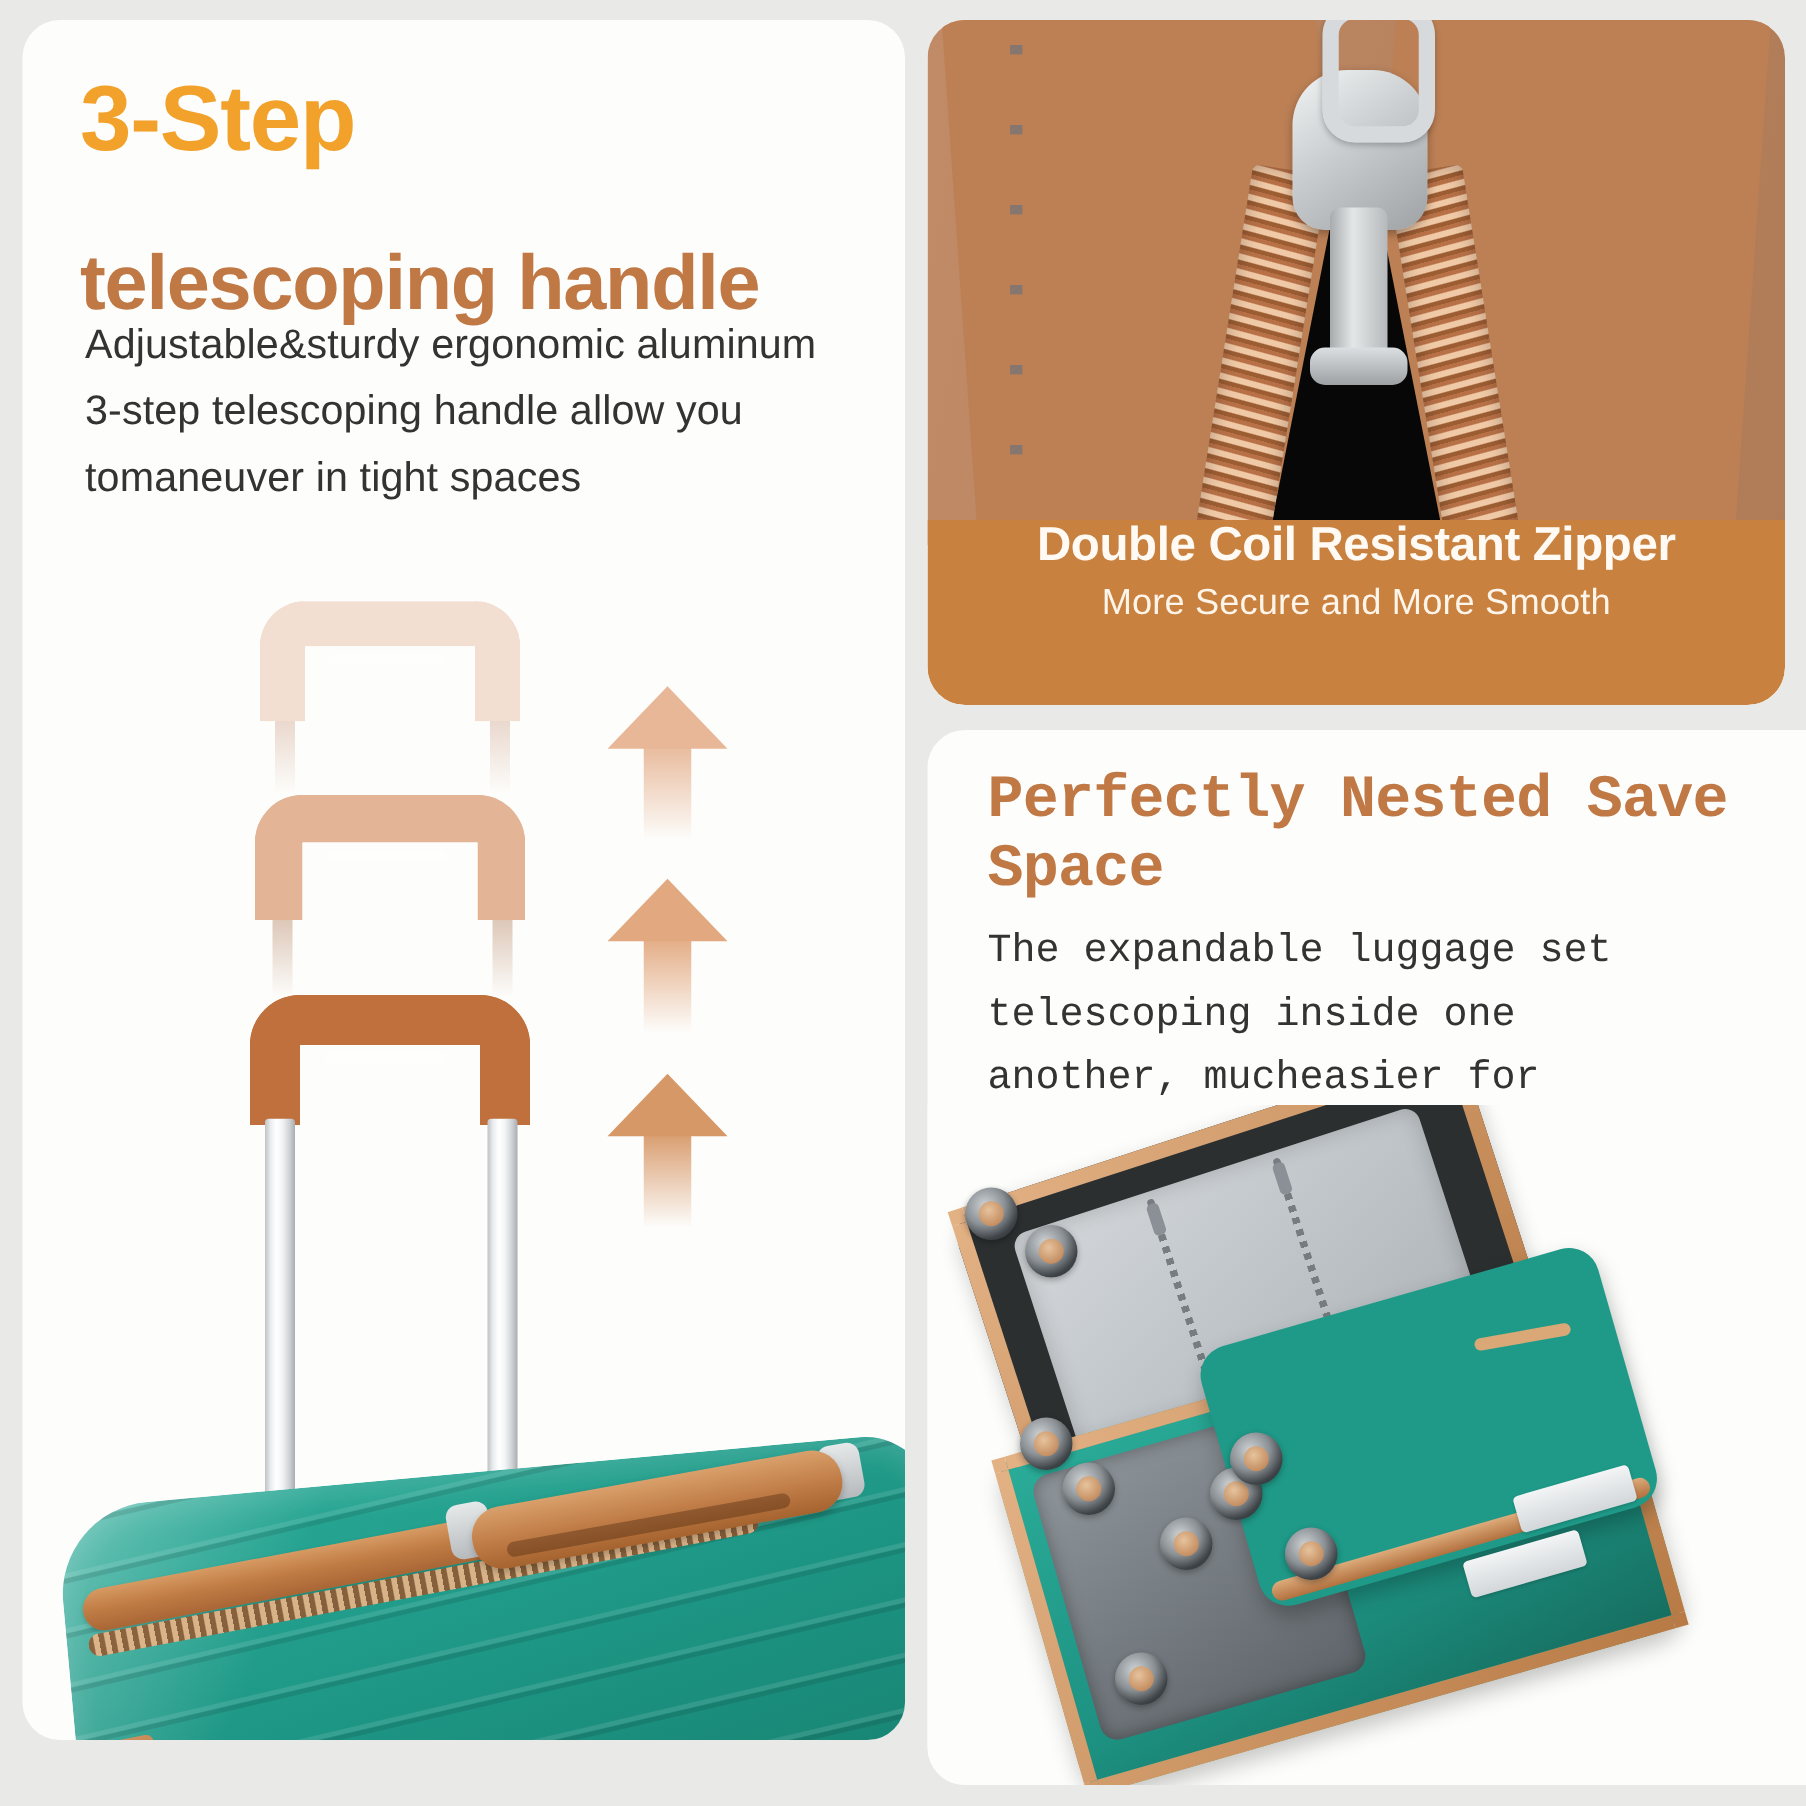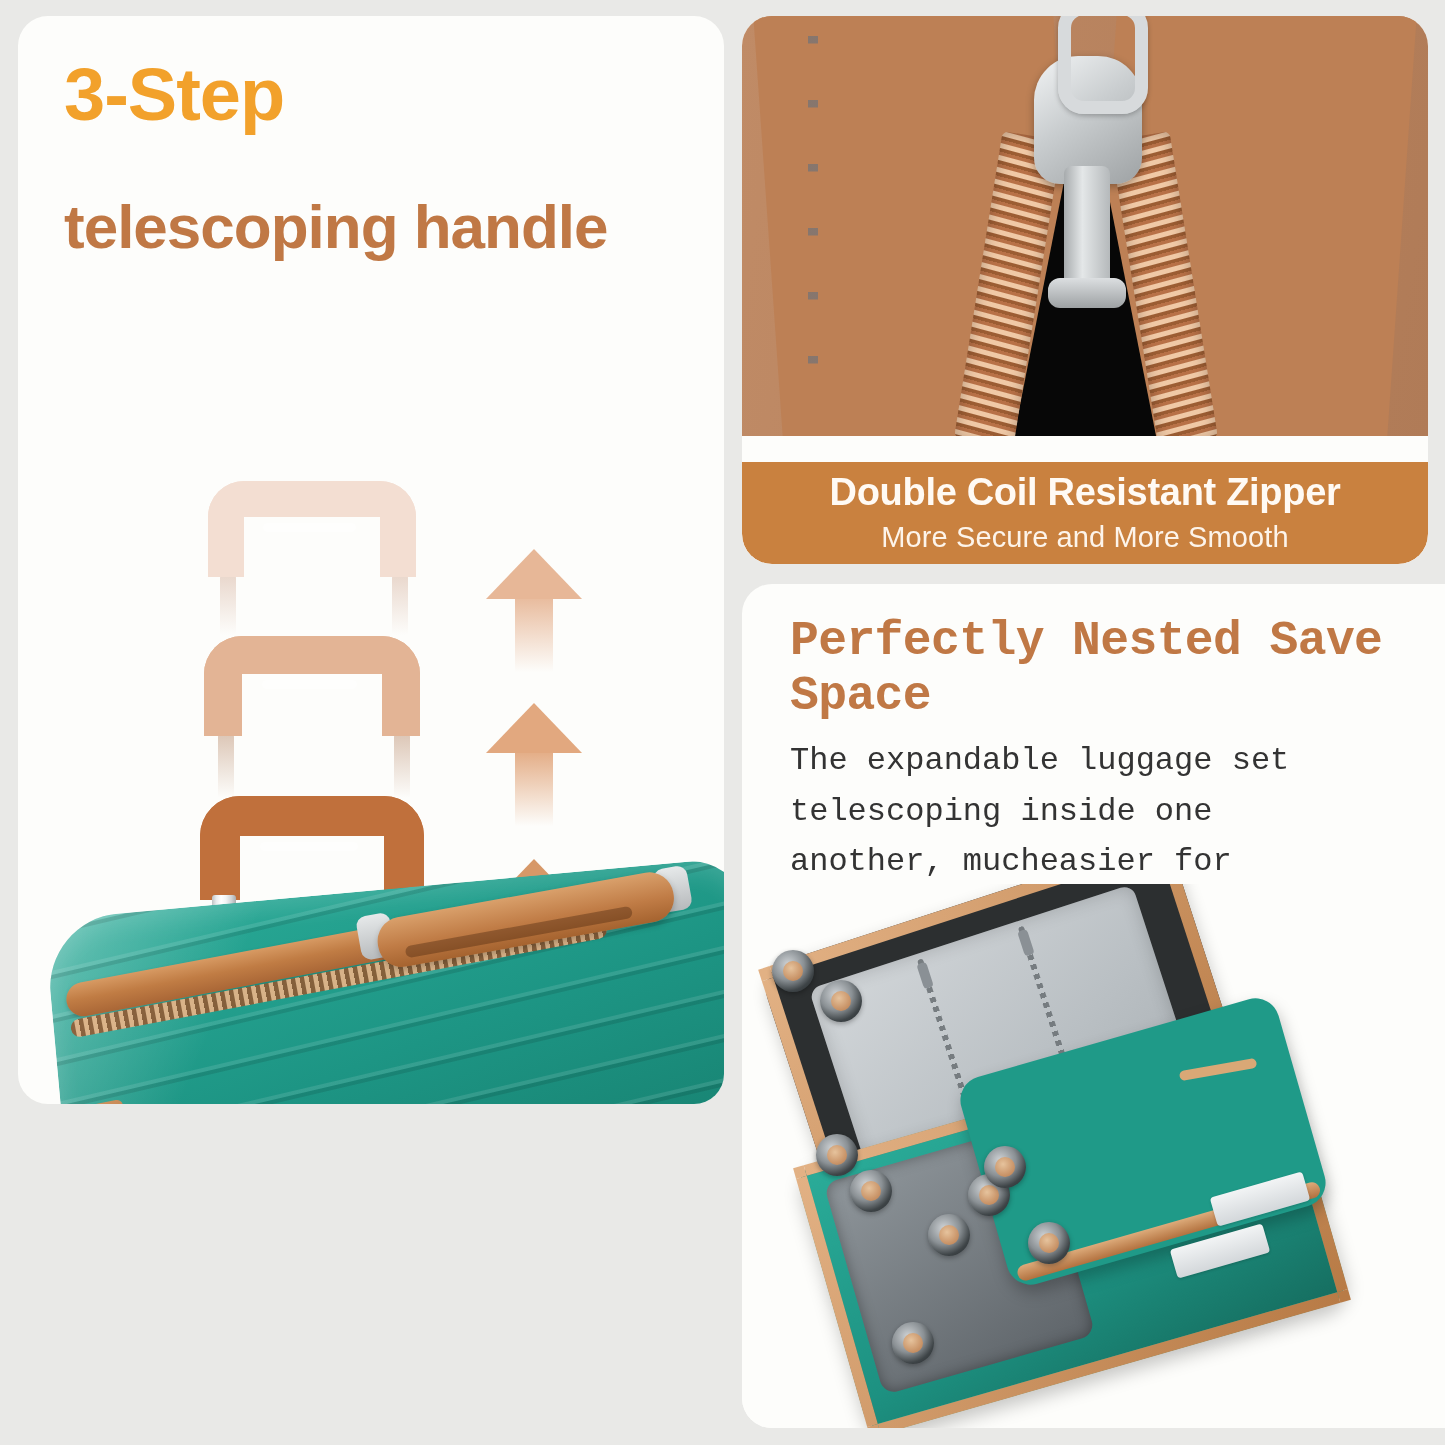--- a/index.html
+++ b/index.html
@@ -19,21 +19,21 @@
     overflow: hidden;
   }
 
   
   .panel {
     position: absolute;
     background: #fdfdfb;
     border-radius: 30px;
     overflow: hidden;
   }
-  #panel-handle   { left: 18px;  top: 16px;   width: 706px;  height: 1088px; }
+  #panel-handle   { left: 18px;  top: 16px;   width: 706px;  height: 1376px; }
   #panel-zipper   { left: 742px; top: 16px;   width: 686px;  height: 548px;  }
   #panel-nested   { left: 742px; top: 584px;  width: 813px;  height: 844px; font-family: Liberation Mono, monospace;  }
 
   
   .h-orange {
     position: absolute;
     left: 46px;
     top: 42px;
     font-size: 74px;
     font-weight: 700;
@@ -389,27 +389,26 @@
       rgba(90,110,130,.55) 0px, rgba(90,110,130,.55) 7px,
       rgba(255,255,255,0) 8px, rgba(255,255,255,0) 64px);
   }
 
   
   #zip-caption {
     position: absolute;
     left: 0;
     bottom: 0;
     width: 686px;
-    height: 102px;
+    height: 148px;
     background: #c9813f;
     border-radius: 0 0 30px 30px;
     display: flex;
     flex-direction: column;
     align-items: center;
-    justify-content: center;
   }
   .cap-title {
     font-size: 38px;
     font-weight: 700;
     color: #fffaf4;
     letter-spacing: -.3px;
     line-height: 1.1;
   }
   .cap-sub {
     margin-top: 8px;
@@ -604,20 +603,21 @@
 <body>
 
 <div id="page">
 
   <div class="panel" id="panel-handle">
 
     <div class="h-orange">3-Step</div>
 
     <div class="h-rust">telescoping handle</div>
 
+    <div class="body-copy">Adjustable&amp;sturdy ergonomic aluminum 3-step telescoping handle allow you tomaneuver in tight spaces</div>
 
     <div id="handle-stage">
 
       <div class="stub stub-a"></div>
       <div class="stub stub-b"></div>
       <div class="stub stub-c"></div>
       <div class="stub stub-d"></div>
 
       <div class="grip g1"></div>
       <div class="grip g2"></div>

